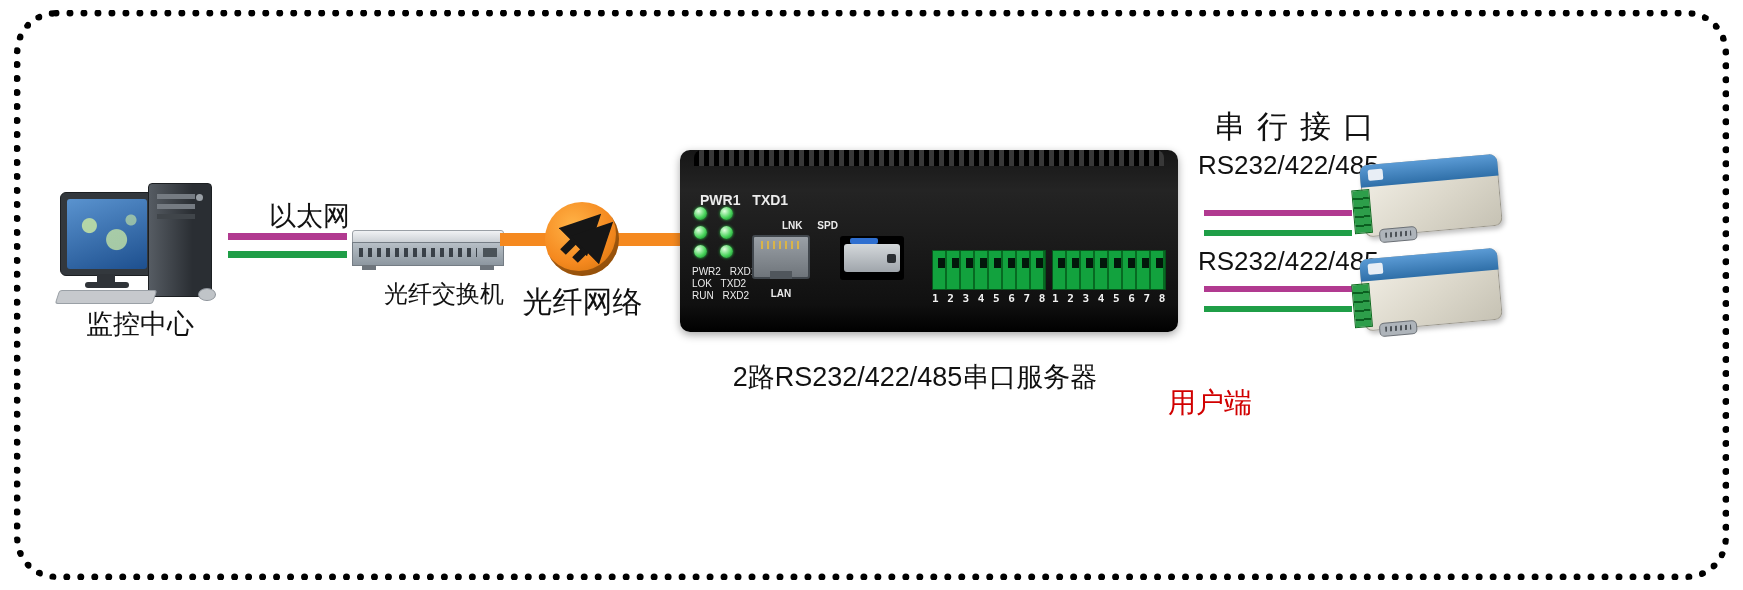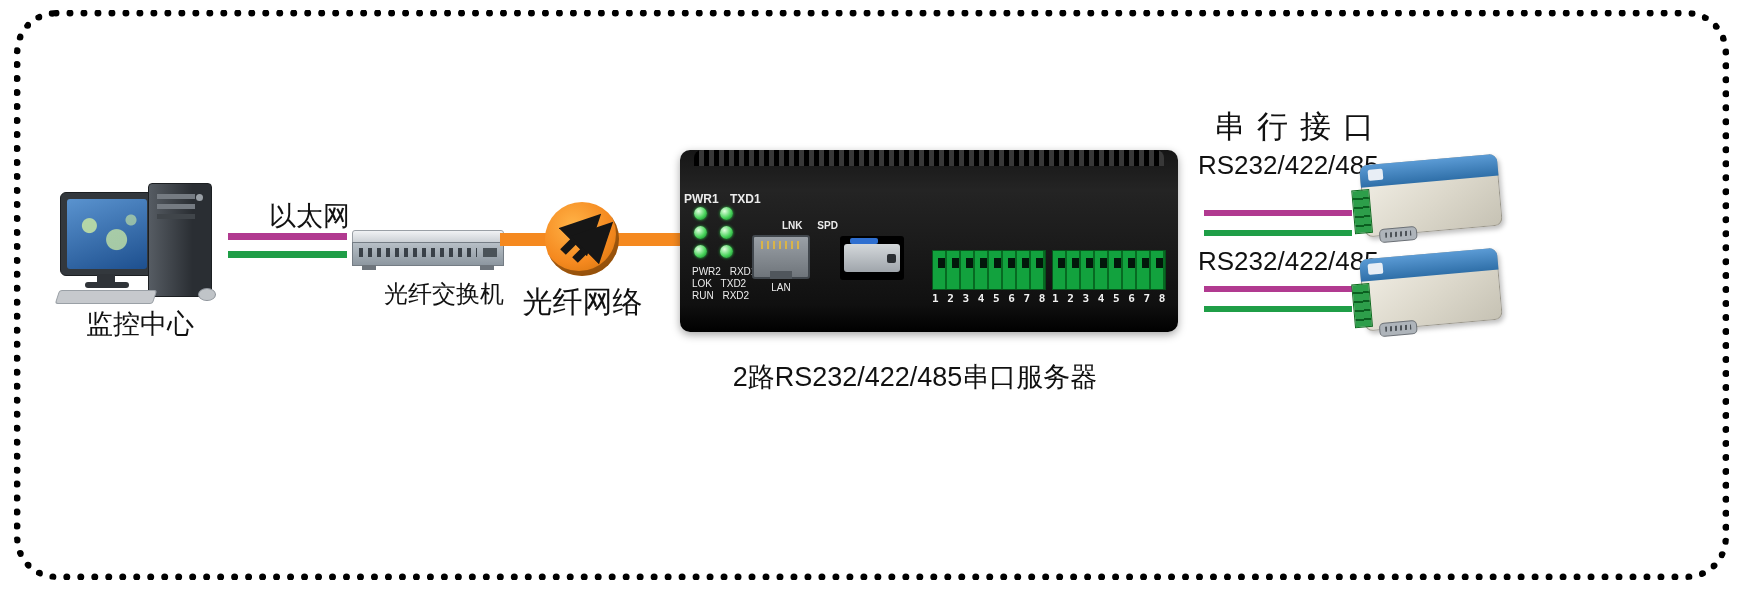--- a/index.html
+++ b/index.html
@@ -57,38 +57,38 @@
          background:radial-gradient(circle at 38% 32%,#ffb347,#f5891f 55%,#c96d08 95%);
          box-shadow:inset -3px -5px 0 rgba(60,30,0,.45);}
   .fiber-circle svg{position:absolute;left:0;top:0;}
 
   
   .server{position:absolute;left:680px;top:150px;width:498px;height:182px;border-radius:10px;
          background:linear-gradient(180deg,#161616,#242424 22%,#101010 85%,#000);
          box-shadow:0 3px 8px rgba(0,0,0,.35);}
   .ridges{position:absolute;left:14px;right:14px;top:0;height:16px;border-radius:8px 8px 0 0;
          background:repeating-linear-gradient(90deg,#000 0 5px,#383838 5px 10px);}
-  .led-header{position:absolute;left:4px;top:42px;width:100px;color:#ececec;font-size:12px;
+  .led-header{position:absolute;left:20px;top:42px;width:100px;color:#ececec;font-size:14px;
          font-weight:bold;word-spacing:8px;white-space:pre;}
   .led-grid{position:absolute;left:14px;top:57px;display:grid;
          grid-template-columns:13px 13px;column-gap:13px;row-gap:6px;}
   .led{width:13px;height:13px;border-radius:50%;
          background:radial-gradient(circle at 35% 32%,#e2ffe0,#49d35b 55%,#0d7a24 95%);
          box-shadow:0 0 3px #2bbf43;}
   .led-rows{position:absolute;left:12px;top:116px;color:#ececec;font-size:10px;line-height:12px;}
   .led-rows div{white-space:pre;word-spacing:6px;}
 
   .lan-group{position:absolute;left:70px;top:70px;width:62px;text-align:center;color:#ececec;}
   .lan-leds{font-size:10px;font-weight:bold;word-spacing:12px;white-space:pre;margin-left:32px;}
   .rj45{margin:4px auto 0;width:54px;height:40px;border:2px solid #41474d;border-radius:3px;
          background:linear-gradient(#9aa0a6,#6f757b);position:relative;}
   .rj45::before{content:"";position:absolute;left:7px;right:7px;top:4px;height:8px;
          background:repeating-linear-gradient(90deg,#d9b44a 0 2px,transparent 2px 6px);}
   .rj45::after{content:"";position:absolute;left:16px;bottom:-2px;width:22px;height:8px;background:#50565c;}
-  .lan-name{font-size:10px;font-weight:normal;margin-top:3px;}
+  .lan-name{font-size:10px;font-weight:bold;margin-top:9px;}
 
   .sfp{position:absolute;left:160px;top:86px;width:64px;height:44px;border-radius:3px;background:#000;}
   .sfp-module{position:absolute;left:4px;top:8px;width:56px;height:28px;border-radius:3px;
          background:linear-gradient(#d4d8db,#9fa5ab);}
   .sfp-tab{position:absolute;left:10px;top:2px;width:28px;height:6px;background:#2f6fd0;border-radius:2px;}
   .sfp-hole{position:absolute;right:8px;top:18px;width:9px;height:9px;background:#2a2e32;border-radius:2px;}
 
   .tblock{position:absolute;top:100px;width:112px;height:38px;border:1px solid #06521a;
          background:repeating-linear-gradient(90deg,#12a23e 0 12px,#076a22 12px 14px);}
   .tblock::before{content:"";position:absolute;left:2px;right:2px;top:7px;height:10px;
@@ -212,13 +212,14 @@
   <div class="line magenta" style="left:1204px;top:286px;width:148px;height:6px;"></div>
   <div class="line green" style="left:1204px;top:306px;width:148px;height:6px;"></div>
   <div class="converter" style="left:1352px;top:254px;">
     <div class="conv-body"></div>
     <div class="conv-top"></div>
     <div class="conv-logo"></div>
     <div class="conv-term"></div>
     <div class="conv-db9"></div>
   </div>
 
+  <div class="lbl" style="left:1145px;top:384px;width:130px;font-size:28px;color:#d10000;">用户端</div>
 </div>
 
 </body></html>

